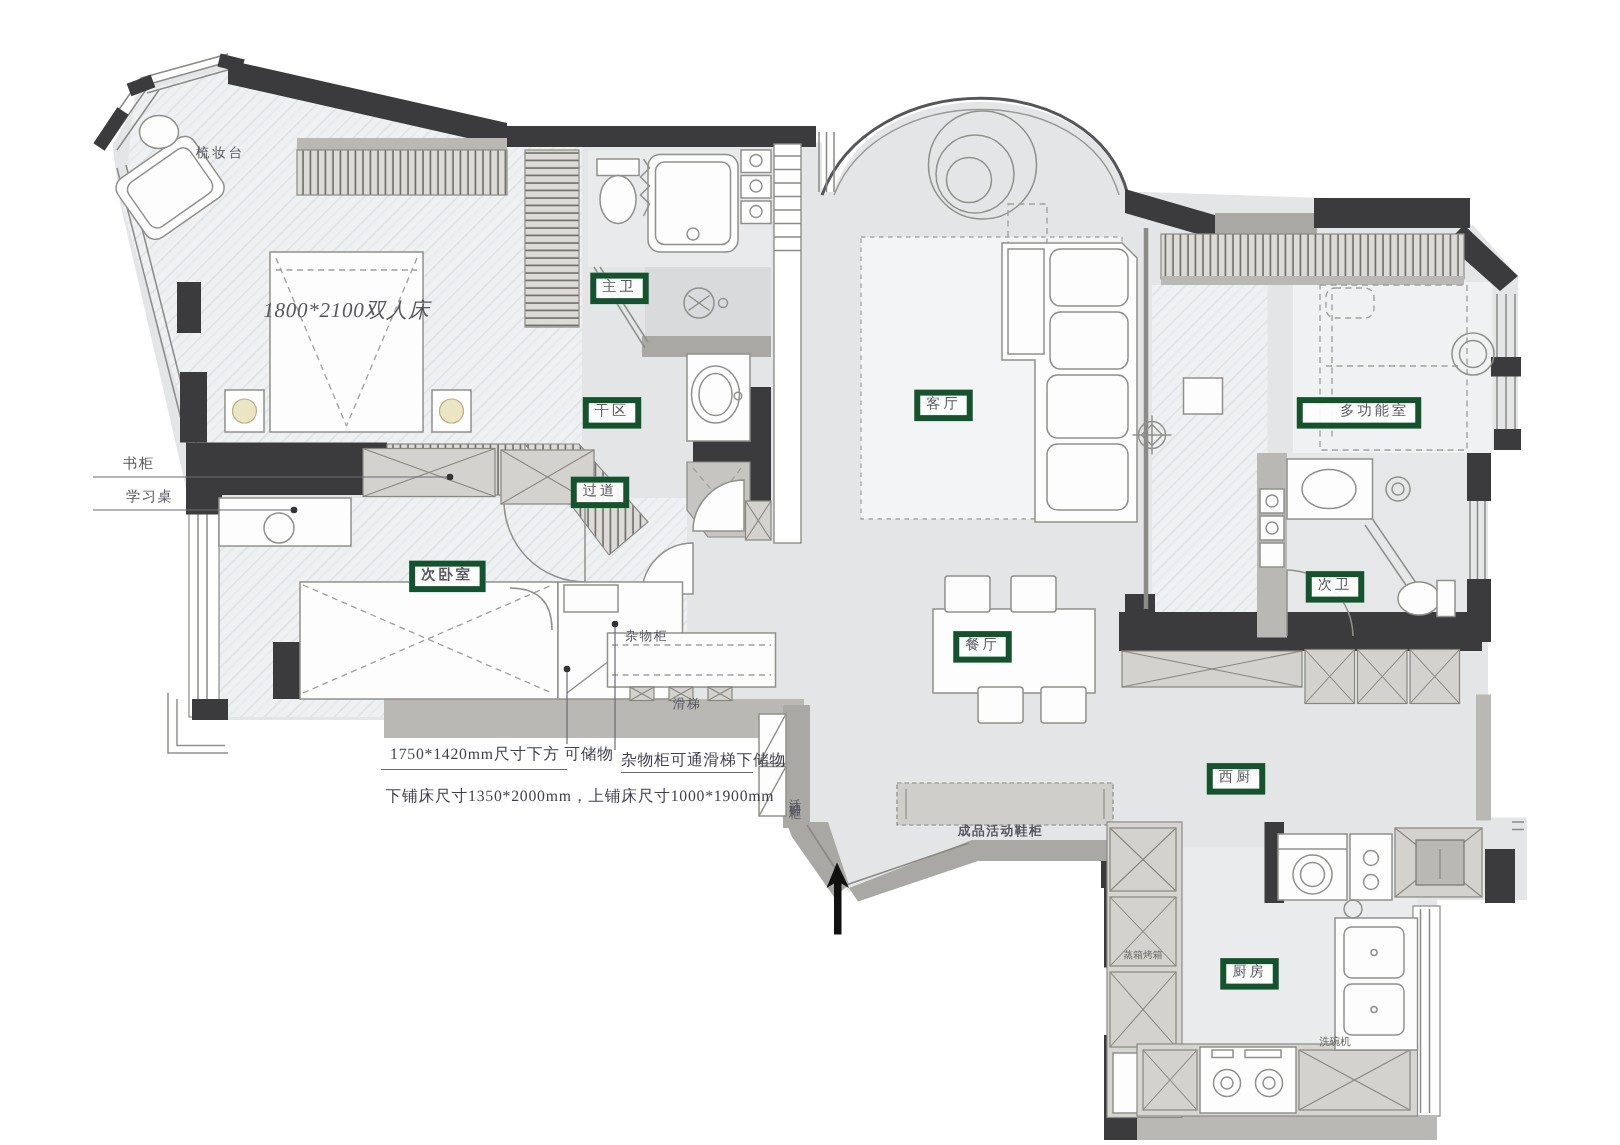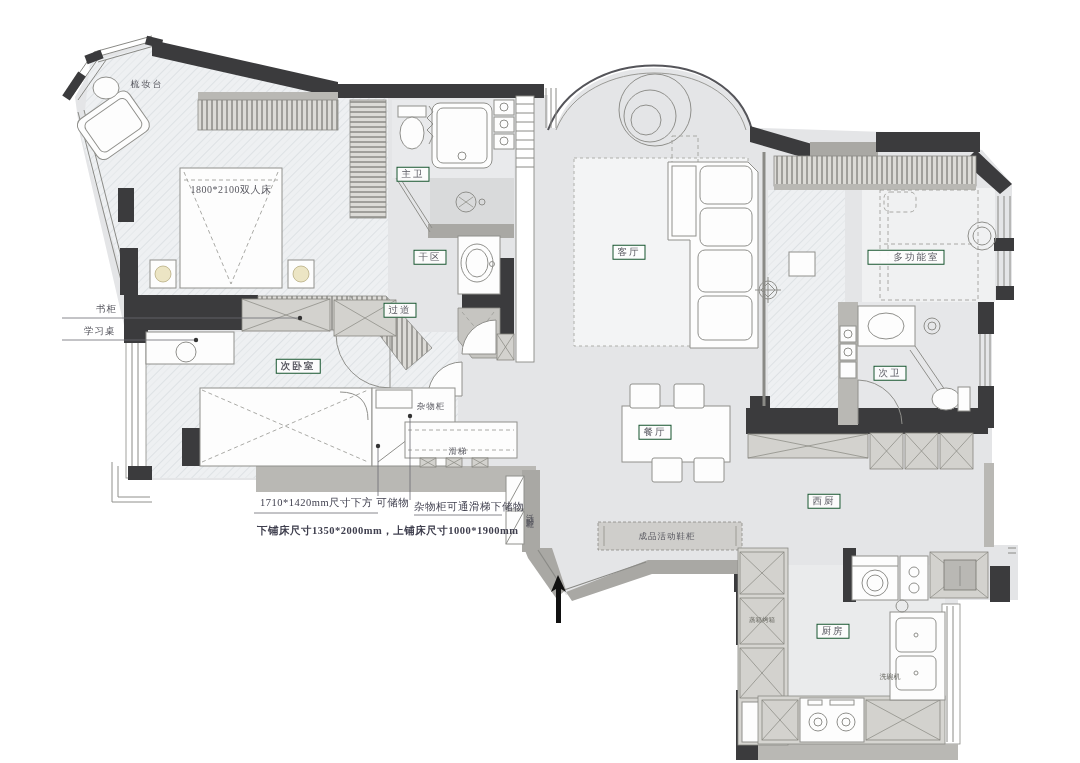--- a/index.html
+++ b/index.html
@@ -13,22 +13,22 @@
   .flo{fill:#e4e5e7;}
   .fur{fill:#fdfdfd;stroke:#90908c;stroke-width:1;}
   .furln{fill:none;stroke:#90908c;stroke-width:1;}
   .dash{fill:none;stroke:#a0a09c;stroke-width:0.9;stroke-dasharray:4 3;}
   .win{fill:none;stroke:#8a8a86;stroke-width:1;}
   .xb{fill:#d3d2ce;stroke:#87867f;stroke-width:0.8;}
   .xl{stroke:#87867f;stroke-width:0.7;}
   .lead{stroke:#6a6a72;stroke-width:0.8;}
   
   .lbl{position:absolute;transform:translate(-50%,-50%);color:#57575f;font-size:10px;
-       letter-spacing:2px;white-space:nowrap;line-height:1;}
-  .boxed{border:1px solid #14532d;background:rgba(253,253,253,.92);padding:2px 4px 1px 4px;
+       letter-spacing:2px;white-space:nowrap;line-height:1;margin-top:18px;}
+  .boxed{border:4px solid #14532d;background:rgba(253,253,253,.92);padding:2px 4px 1px 4px;
        font-size:9.5px;}
   .tiny{font-size:8.5px;letter-spacing:1px;}
   .micro{font-size:6.5px;letter-spacing:0;color:#66665f;}
   .vert{writing-mode:vertical-rl;letter-spacing:2px;font-size:8px;transform:translate(-50%,-50%);}
   .ann{position:absolute;color:#3f3f4e;font-size:10.5px;letter-spacing:0.5px;white-space:nowrap;}
   .side{position:absolute;color:#55555d;font-size:9.5px;letter-spacing:1px;white-space:nowrap;}
 </style>
 </head>
 <body>
 
@@ -428,37 +428,37 @@
         <line class="lead" x1="378" y1="448" x2="378" y2="496"></line>
     <circle cx="410" cy="416" r="2.2" fill="#333"></circle>
         <line class="lead" x1="410" y1="418" x2="410" y2="500"></line>
     <line class="lead" x1="254" y1="513" x2="378" y2="513"></line>
     <line class="lead" x1="414" y1="515" x2="502" y2="515"></line>
   </g>
 </svg>
 
 <div>
   <div class="lbl" style="left:147px;top:84px;font-size:9px;">梳妆台</div>
-  <div class="lbl" style="left:231px;top:190px;font-size:10px;letter-spacing:0.5px;">1800*2100双人床</div>
+  <div class="lbl" style="left:231px;top:190px;font-size:14px;letter-spacing:0.5px;font-style:italic;">1800*2100双人床</div>
   <div class="lbl boxed" style="left:413px;top:174px;">主卫</div>
-  <div class="lbl boxed" style="left:430px;top:257px;">干区</div>
+  <div class="lbl boxed" style="left:408px;top:257px;">干区</div>
   <div class="lbl boxed" style="left:400px;top:310px;">过道</div>
   <div class="lbl boxed" style="left:629px;top:252px;">客厅</div>
   <div class="lbl boxed" style="left:906px;top:257px;padding-left:25px;">多功能室</div>
   <div class="lbl boxed" style="left:890px;top:373px;">次卫</div>
   <div class="lbl boxed" style="left:298px;top:366px;font-weight:bold;">次卧室</div>
-  <div class="lbl boxed" style="left:655px;top:432px;">餐厅</div>
+  <div class="lbl boxed" style="left:655px;top:413px;">餐厅</div>
   <div class="lbl boxed" style="left:824px;top:501px;">西厨</div>
   <div class="lbl boxed" style="left:833px;top:631px;text-align:center;">厨房</div>
   <div class="lbl tiny" style="left:431px;top:406px;font-family:Liberation Serif, serif;">杂物柜</div>
   <div class="lbl tiny" style="left:458px;top:451px;">滑梯</div>
   <div class="lbl vert" style="left:529px;top:512px;">活动鞋柜</div>
-  <div class="lbl tiny" style="left:667px;top:536px;">成品活动鞋柜</div>
+  <div class="lbl tiny" style="left:667px;top:536px;font-weight:bold;">成品活动鞋柜</div>
   <div class="lbl micro" style="left:762px;top:620px;">蒸箱烤箱</div>
   <div class="lbl micro" style="left:890px;top:677px;font-size:7px;font-family:Liberation Serif, serif;">洗碗机</div>
-  <div class="side" style="left:96px;top:303px;">书柜</div>
+  <div class="side" style="left:82px;top:303px;">书柜</div>
   <div class="side" style="left:84px;top:325px;">学习桌</div>
-  <div class="ann" style="left:260px;top:496px;">1710*1420mm尺寸下方 可储物</div>
+  <div class="ann" style="left:260px;top:496px;">1750*1420mm尺寸下方 可储物</div>
   <div class="ann" style="left:414px;top:500px;">杂物柜可通滑梯下储物</div>
-  <div class="ann" style="left:257px;top:524px;font-weight:bold;">下铺床尺寸1350*2000mm，上铺床尺寸1000*1900mm</div>
+  <div class="ann" style="left:257px;top:524px;">下铺床尺寸1350*2000mm，上铺床尺寸1000*1900mm</div>
 </div>
 
 </div>
 
 </body></html>

